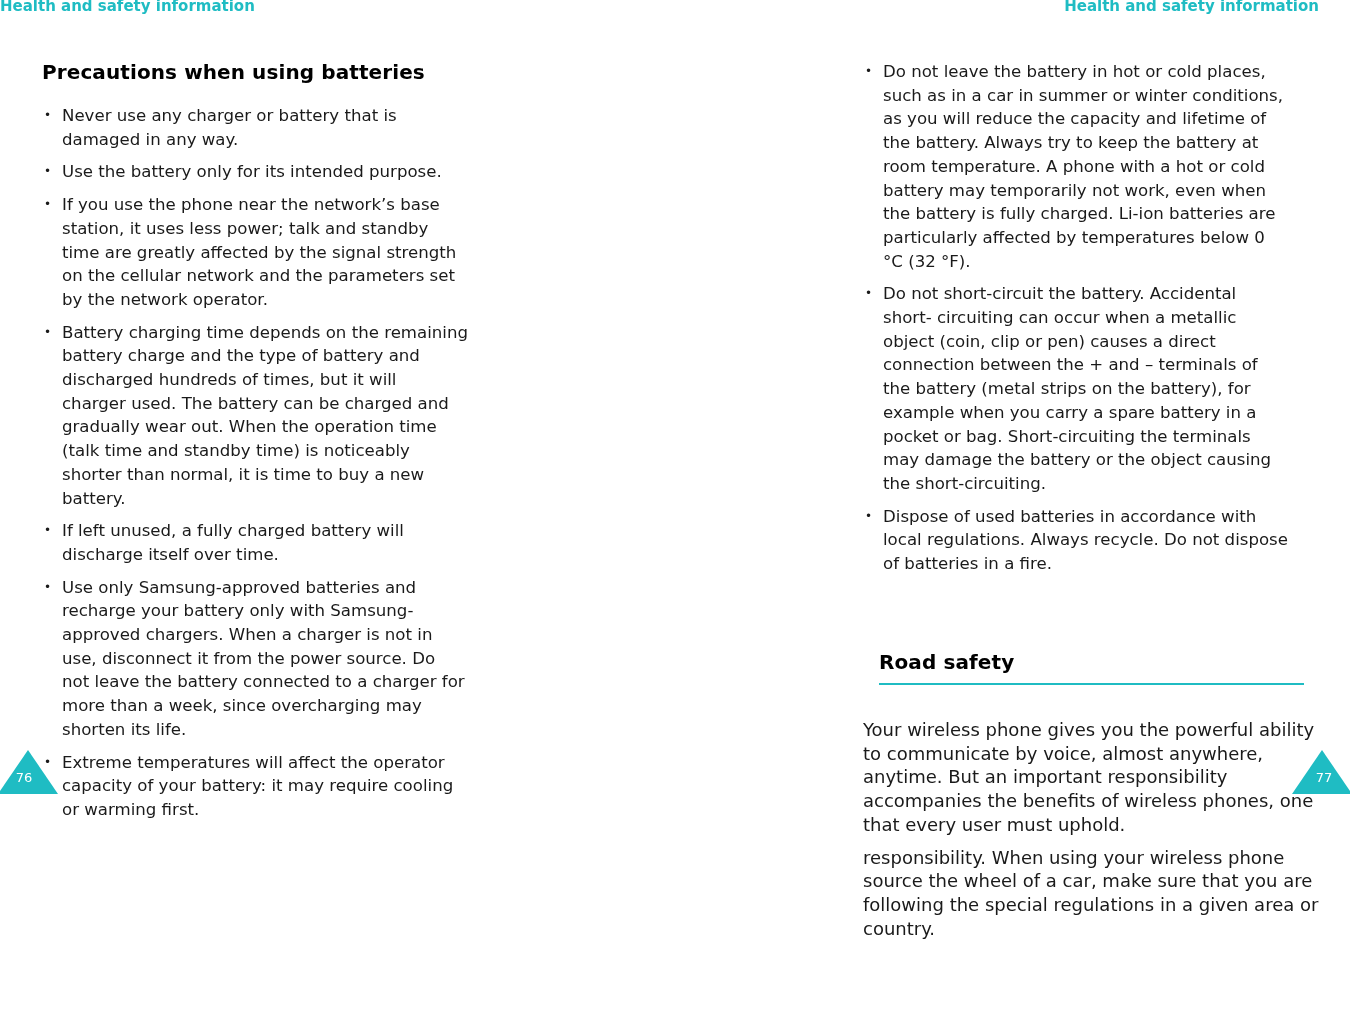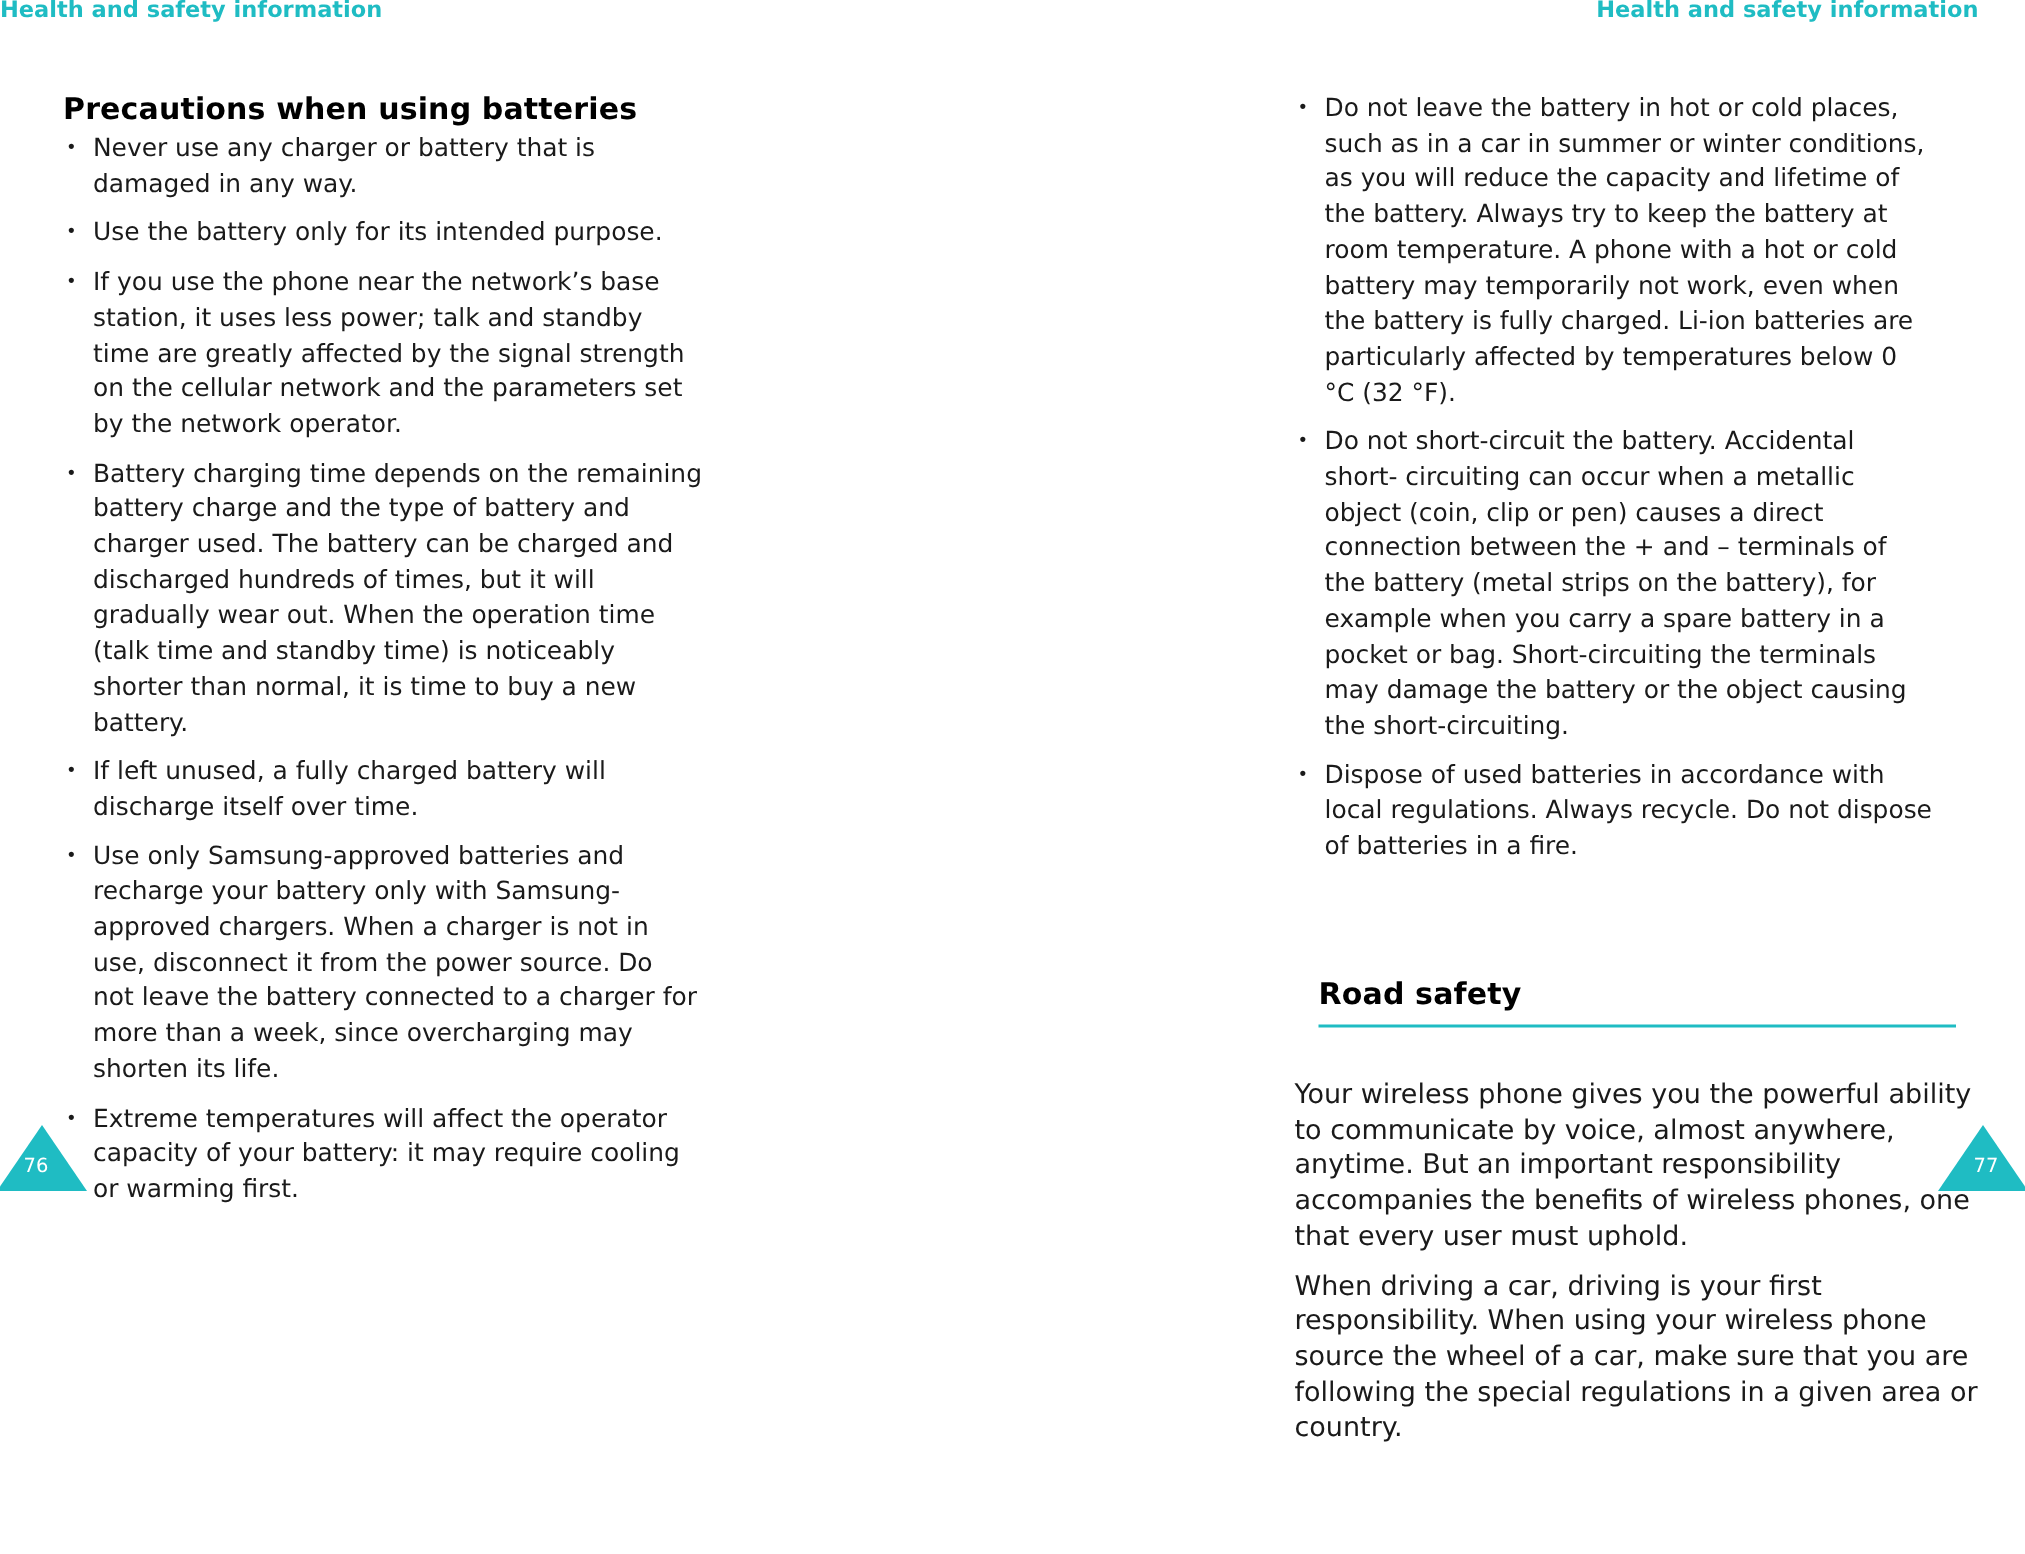--- a/index.html
+++ b/index.html
@@ -40,21 +40,21 @@
       position: absolute;
     }
     .page-left .content { left: 42px; top: 58px; width: 458px; }
     .page-right .content { left: 188px; top: 60px; width: 458px; }
 
     .section-heading {
       font-family: "DejaVu Sans", sans-serif;
       font-weight: bold;
       font-size: 20px;
       color: #000;
-      margin: 0 0 1px 0;
+      margin: 0 0 18px 0;
       line-height: 28px;
       letter-spacing: 0.1px;
     }
     .road-heading {
       font-size: 20px;
       margin: 16px;
       padding-bottom: 6px;
       border-bottom: 2px solid #1fbcc3;
       line-height: 30px;
     }
@@ -136,22 +136,22 @@
           <span class="line">If you use the phone near the network’s base</span>
           <span class="line">station, it uses less power; talk and standby</span>
           <span class="line">time are greatly affected by the signal strength</span>
           <span class="line">on the cellular network and the parameters set</span>
           <span class="line">by the network operator.</span>
         </li>
       <li>
           <span class="bullet">•</span>
           <span class="line">Battery charging time depends on the remaining</span>
           <span class="line">battery charge and the type of battery and</span>
+          <span class="line">discharged hundreds of times, but it will</span>
           <span class="line">charger used. The battery can be charged and</span>
-          <span class="line">discharged hundreds of times, but it will</span>
           <span class="line">gradually wear out. When the operation time</span>
           <span class="line">(talk time and standby time) is noticeably</span>
           <span class="line">shorter than normal, it is time to buy a new</span>
           <span class="line">battery.</span>
         </li>
       <li>
           <span class="bullet">•</span>
           <span class="line">If left unused, a fully charged battery will</span>
           <span class="line">discharge itself over time.</span>
         </li>
@@ -224,21 +224,20 @@
     <h2 class="section-heading road-heading">Road safety</h2>
     <div style="height: 17px;"></div>
     <p class="para">
         <span class="line">Your wireless phone gives you the powerful ability</span>
         <span class="line">to communicate by voice, almost anywhere,</span>
         <span class="line">anytime. But an important responsibility</span>
         <span class="line">accompanies the benefits of wireless phones, one</span>
         <span class="line">that every user must uphold.</span>
       </p>
     <p class="para">
-        <span class="line">When driving a car, driving is your first</span>
         <span class="line">responsibility. When using your wireless phone</span>
         <span class="line">source the wheel of a car, make sure that you are</span>
         <span class="line">following the special regulations in a given area or</span>
         <span class="line">country.</span>
       </p>
   </div>
 
   <div class="page-tab">
     <svg width="58" height="46" viewBox="0 0 58 46">
       <polygon points="30,2 60,46 0,46" fill="#1fbcc3"></polygon>

